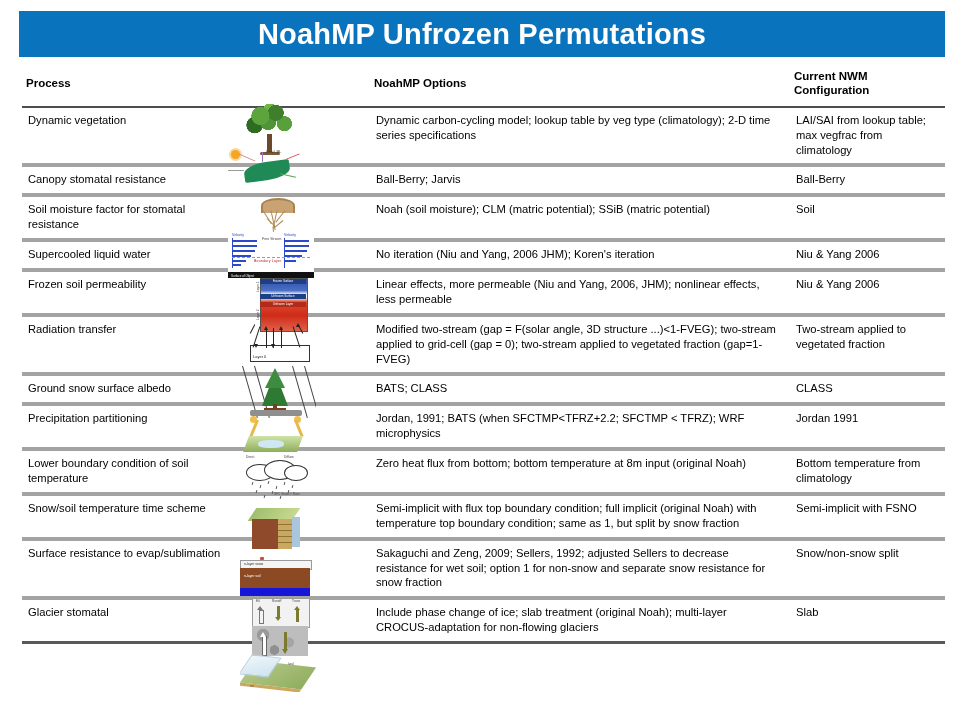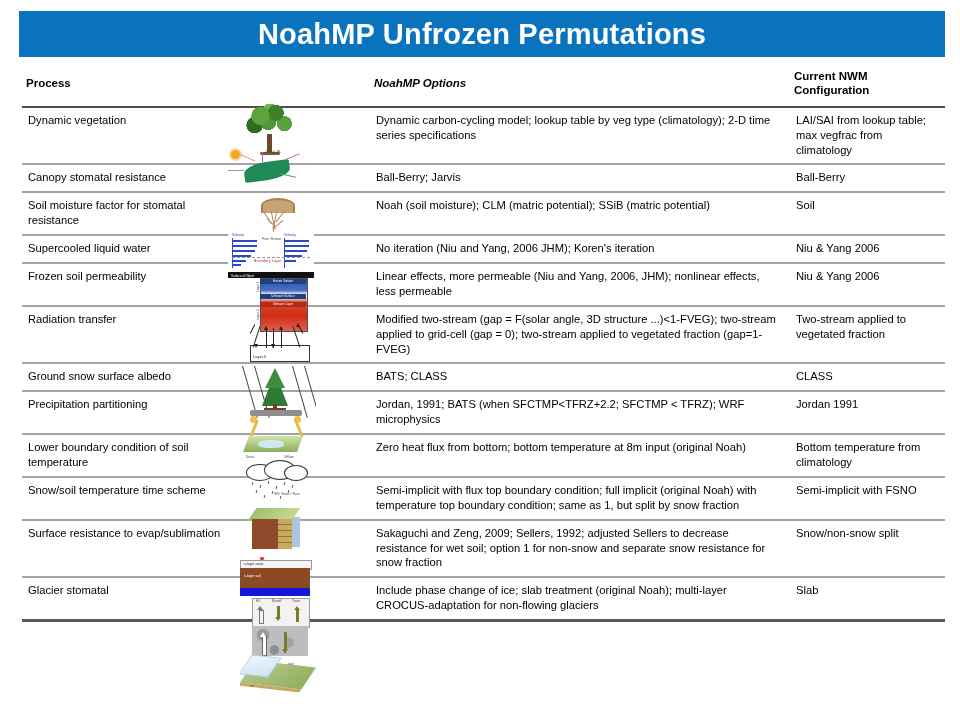--- a/index.html
+++ b/index.html
@@ -61,29 +61,29 @@
   #physics-table thead th {
     font-size: 11.5px;
     font-weight: bold;
     padding: 6px 4px 8px 4px;
     vertical-align: middle;
     border: none;
     text-align: left;
     line-height: 1.25;
   }
   th.th-process  { text-align: center; }
-  th.th-options  { text-align: center; font-style: italic; }
+  th.th-options  { text-align: center; }
   th.th-current  { text-align: left; padding-left: 6px; }
 
   #physics-table tbody td {
     font-size: 11.2px;
     line-height: 1.33;
     vertical-align: top;
     padding: 5px 8px 6px 6px;
-    border-top: 2px solid #a3a3a3;
+    border-top: 4px solid #a3a3a3;
     border-bottom: none;
     background: transparent;
   }
   #physics-table tbody tr:first-child td {
     border-top: 2px solid #4d4d4d;
   }
   #physics-table tbody tr:last-child td {
     border-bottom: 3px solid #595959;
   }
   td.td-process { padding-left: 8px; }

